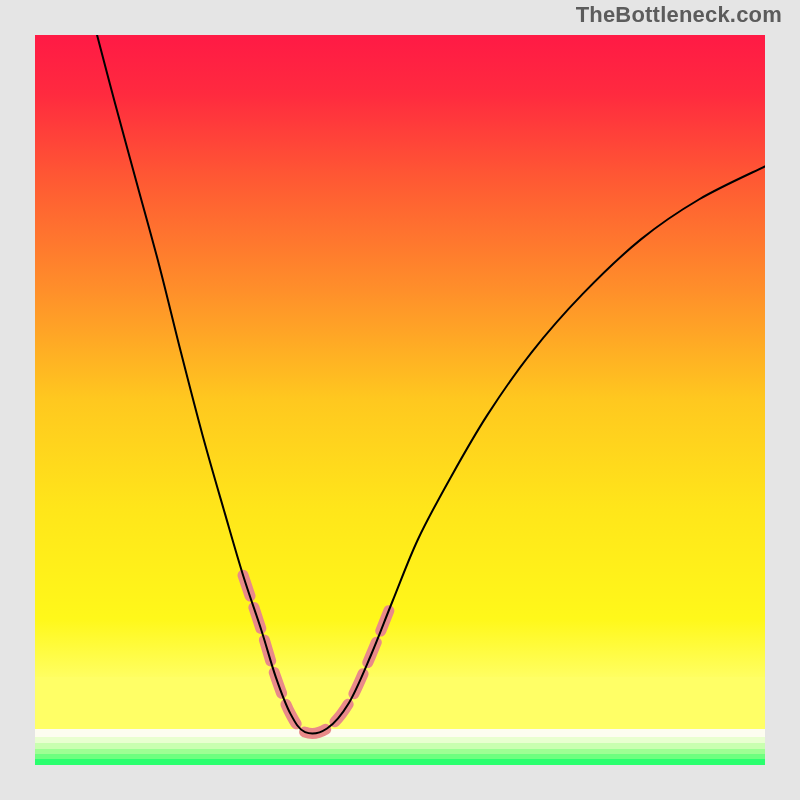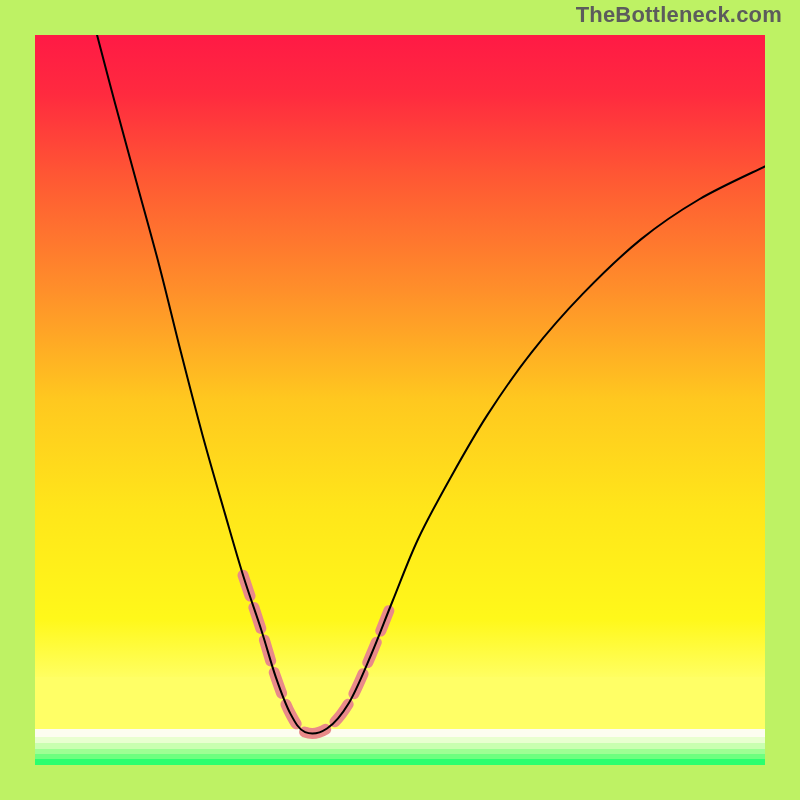--- a/index.html
+++ b/index.html
@@ -8,21 +8,21 @@
     width: 800px;
     height: 800px;
     background: #000;
     overflow: hidden;
     font-family: Arial, Helvetica, sans-serif;
   }
   #stage {
     position: relative;
     width: 800px;
     height: 800px;
-    background: #bef264;
+    background: #e5e5e5;
   }
   #watermark {
     position: absolute;
     top: 2px;
     right: 18px;
     font-size: 22px;
     font-weight: 600;
     color: #5c5c5c;
     letter-spacing: 0.2px;
     z-index: 5;

